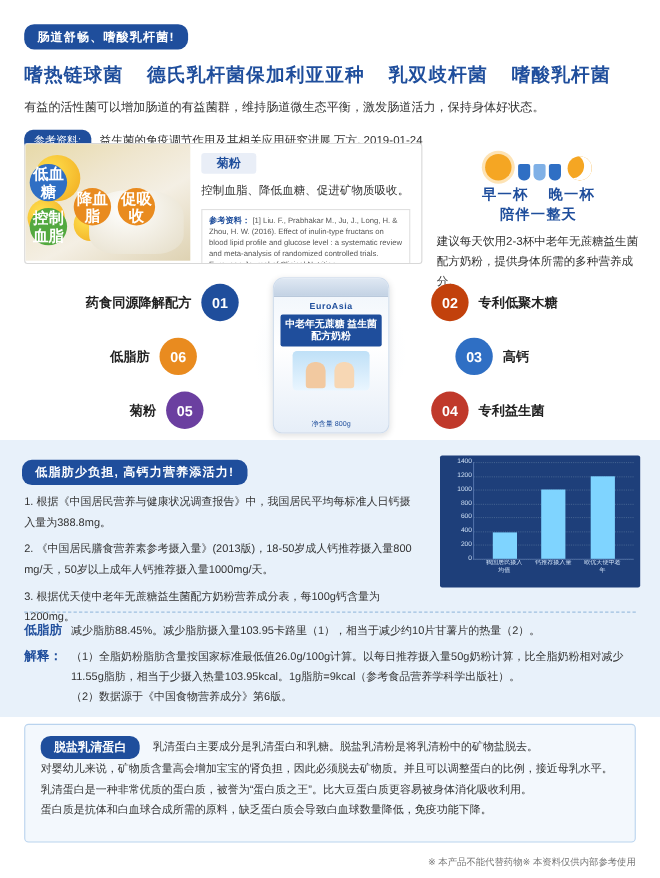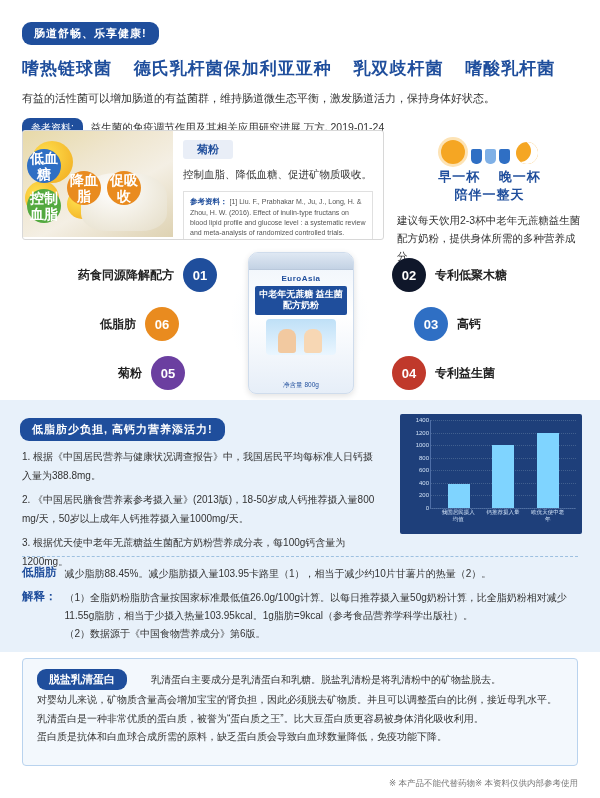--- a/index.html
+++ b/index.html
@@ -118,32 +118,32 @@
   .lf-key{font-size:11.5px;font-weight:bold;color:#1f4e9c;white-space:nowrap;}
   .lf-val{font-size:10px;color:#333;line-height:1.8;}
 
   
   .sec3{position:absolute;left:0;top:652px;width:600px;height:146px;background:#ffffff;}
   .pbox{position:absolute;left:22px;top:6px;width:556px;height:108px;border:1px solid #b9d3ee;
     border-radius:4px;background:#f3f8fd;padding:10px 14px;box-sizing:border-box;}
   .ptitle{display:inline-block;background:#1f4e9c;color:#fff;font-size:11px;font-weight:bold;
     padding:3px 12px;border-radius:9px;}
   .pline{font-size:10px;color:#333;line-height:1.75;margin-top:1px;}
-  .pfirst{display:flex;gap:24px;align-items:center;}
+  .pfirst{display:flex;gap:12px;align-items:center;}
   .foot{position:absolute;right:22px;bottom:8px;display:flex;font-size:8.5px;color:#777;}
   .foot span::before{content:"※ ";}
 </style>
 </head>
 <body>
 
 <div class="page">
 
   <div class="sec1">
     <div class="s1-inner">
-      <div class="badge">肠道舒畅、乐享健康!</div>
+      <div class="badge">肠道舒畅、嗜酸乳杆菌!</div>
       <div class="strains">
         <span>嗜热链球菌</span>
         <span>德氏乳杆菌保加利亚亚种</span>
         <span>乳双歧杆菌</span>
         <span>嗜酸乳杆菌</span>
       </div>
       <div class="s1-desc">有益的活性菌可以增加肠道的有益菌群，维持肠道微生态平衡，激发肠道活力，保持身体好状态。</div>
       <div class="ref-row">
         <div class="ref-tag">参考资料:</div>
         <div class="ref-text">益生菌的免疫调节作用及其相关应用研究进展 万方. 2019-01-24</div>
@@ -215,21 +215,21 @@
     </div>
     <div class="bullet b06">
       <span class="blabel">低脂肪</span>
       <span class="bnum" style="background:#e98b1f">06</span>
     </div>
     <div class="bullet b05">
       <span class="blabel">菊粉</span>
       <span class="bnum" style="background:#6b3fa0">05</span>
     </div>
     <div class="bullet b02">
-      <span class="bnum" style="background:#0f172a">02</span>
+      <span class="bnum" style="background:#c2410c">02</span>
       <span class="blabel">专利低聚木糖</span>
     </div>
     <div class="bullet b03">
       <span class="bnum" style="background:#2f6fc4">03</span>
       <span class="blabel">高钙</span>
     </div>
     <div class="bullet b04">
       <span class="bnum" style="background:#c0392b">04</span>
       <span class="blabel">专利益生菌</span>
     </div>

